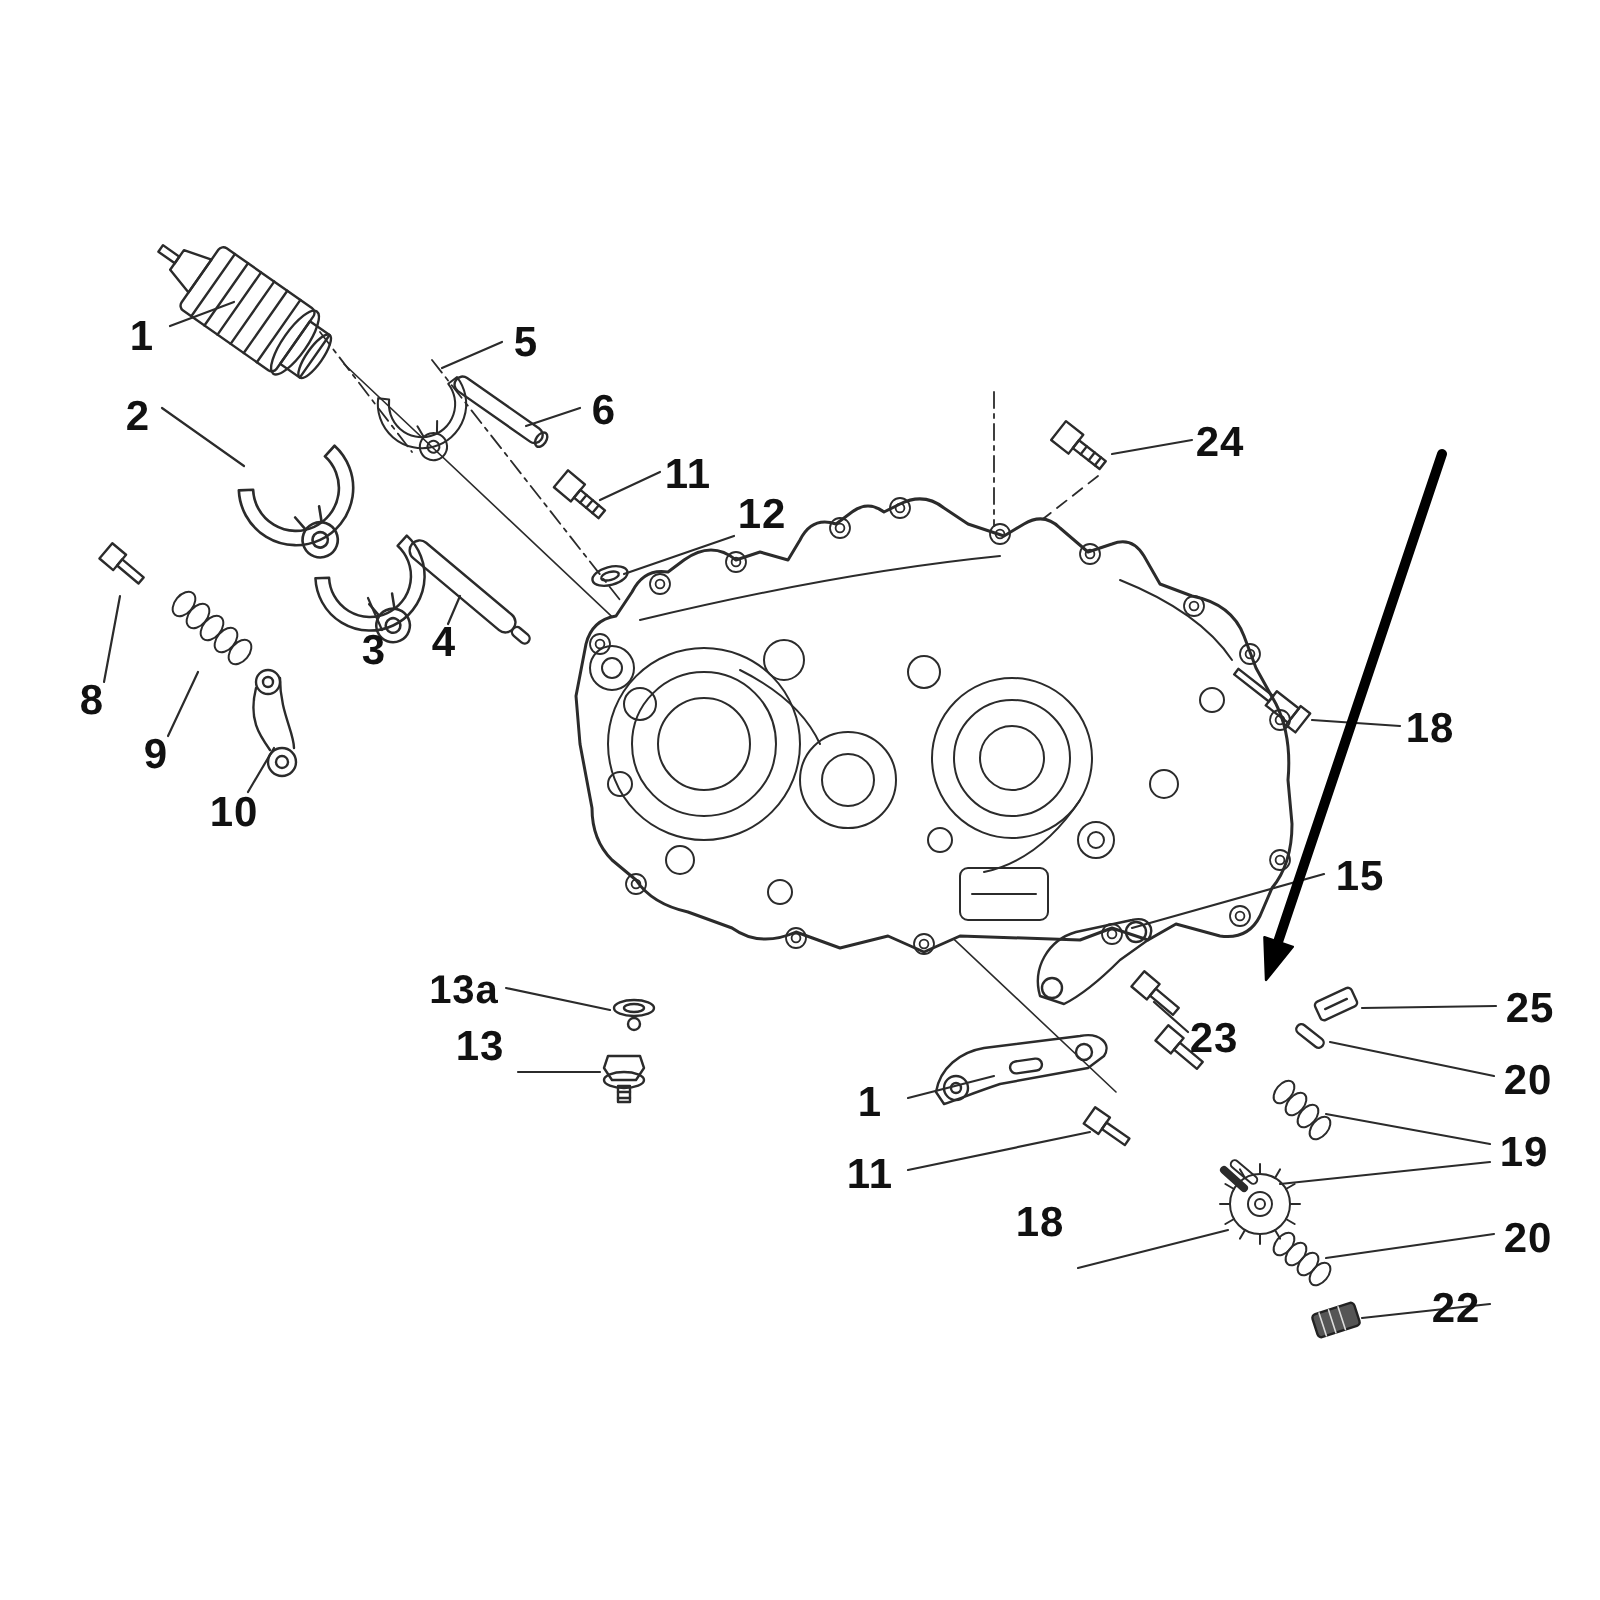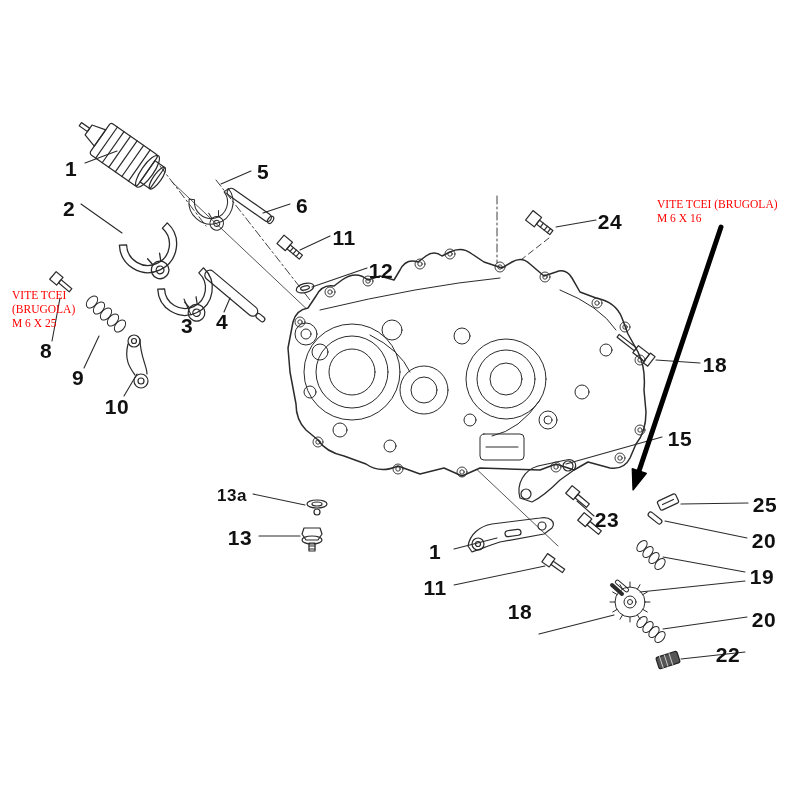--- a/index.html
+++ b/index.html
@@ -6,21 +6,21 @@
   #stage {
     position:relative; width:800px; height:800px; background:#ffffff;
     font-family:"Liberation Sans", sans-serif; overflow:hidden;
   }
   #artwork { position:absolute; left:0; top:0; }
   .part-label {
     position:absolute; transform:translate(-50%,-50%);
     font:700 21px "Liberation Sans", sans-serif; color:#111;
     letter-spacing:.5px; white-space:nowrap; user-select:none;
   }
-  .part-label.small { font-size:17px; }
+  .part-label.small { font-size:20px; }
   .annotation {
     position:absolute; color:#ff0000;
     font:400 11.5px "Liberation Serif", serif; line-height:14px;
     white-space:nowrap;
   }
   .annotation span { display:block; }
 </style>
 </head>
 <body>
 
@@ -288,44 +288,35 @@
       <path d="M721,227 L639,471" stroke-width="5"></path>
       <polygon points="633,490 646.4,473.4 632.2,468.6" fill="#000" stroke="#000"></polygon>
     </g>
   </svg>
 
   <span class="part-label" style="left:71px;top:169px">1</span>
   <span class="part-label" style="left:69px;top:209px">2</span>
   <span class="part-label" style="left:263px;top:172px">5</span>
   <span class="part-label" style="left:302px;top:206px">6</span>
   <span class="part-label" style="left:344px;top:238px">11</span>
-  <span class="part-label" style="left:381px;top:271px">12</span>
+  <span class="part-label" style="left:381px;top:258px">12</span>
   <span class="part-label" style="left:187px;top:326px">3</span>
   <span class="part-label" style="left:222px;top:322px">4</span>
   <span class="part-label" style="left:46px;top:351px">8</span>
   <span class="part-label" style="left:78px;top:378px">9</span>
   <span class="part-label" style="left:117px;top:407px">10</span>
   <span class="part-label small" style="left:232px;top:496px">13a</span>
-  <span class="part-label" style="left:240px;top:538px">13</span>
+  <span class="part-label" style="left:240px;top:524px">13</span>
   <span class="part-label" style="left:610px;top:222px">24</span>
   <span class="part-label" style="left:715px;top:365px">18</span>
   <span class="part-label" style="left:680px;top:439px">15</span>
   <span class="part-label" style="left:765px;top:505px">25</span>
   <span class="part-label" style="left:764px;top:541px">20</span>
   <span class="part-label" style="left:607px;top:520px">23</span>
   <span class="part-label" style="left:435px;top:552px">1</span>
   <span class="part-label" style="left:435px;top:588px">11</span>
   <span class="part-label" style="left:762px;top:577px">19</span>
   <span class="part-label" style="left:520px;top:612px">18</span>
   <span class="part-label" style="left:764px;top:620px">20</span>
   <span class="part-label" style="left:728px;top:655px">22</span>
 
-  <div class="annotation" style="left:12px;top:288px">
-    <span>VITE TCEI</span>
-    <span>(BRUGOLA)</span>
-    <span>M 6 X 25</span>
-  </div>
-  <div class="annotation" style="left:657px;top:197px">
-    <span>VITE TCEI (BRUGOLA)</span>
-    <span>M 6 X 16</span>
-  </div>
 
 </div>
 
 </body></html>

